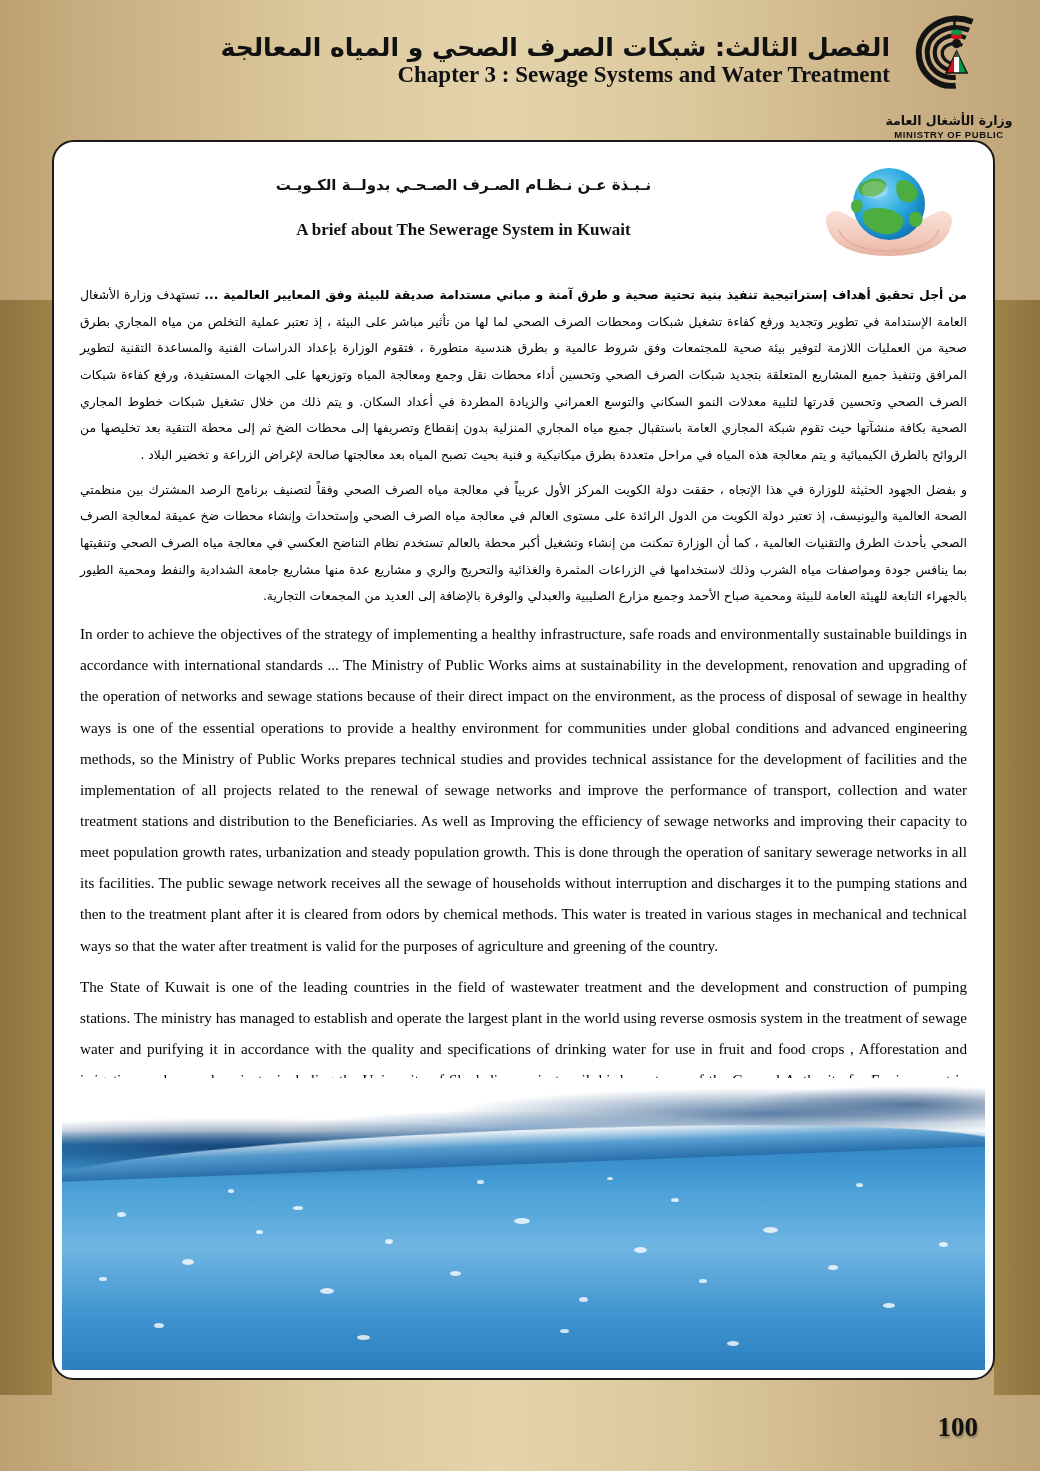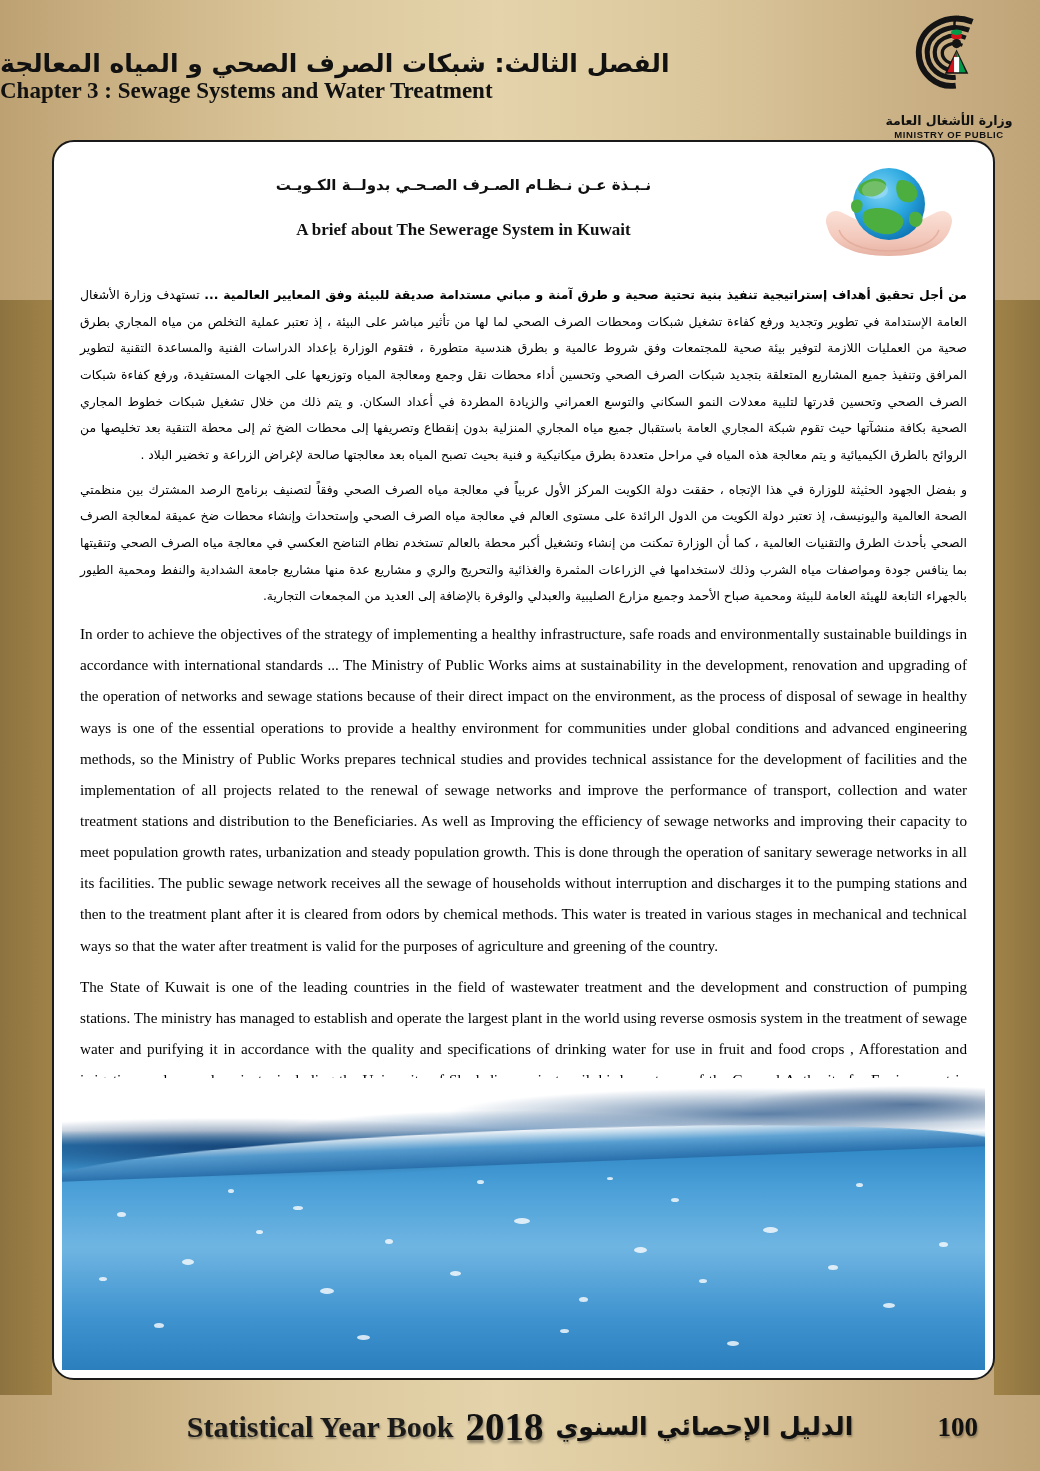--- a/index.html
+++ b/index.html
@@ -28,22 +28,22 @@
     background:linear-gradient(to right,#9c7f44,#8d7340);
   }
   .side-band.left  { left:0; background:linear-gradient(to right,#8d7340,#9f8247); }
   .side-band.right { right:0; width:46px; background:linear-gradient(to left,#8d7340,#a08348); }
 
   
   #header {
     position:absolute; top:0; left:0; right:0; height:140px;
   }
   .hdr-titles {
-    position:absolute; left:0; right:150px; top:50px;
-    text-align:left;
+    position:absolute; left:0; right:150px; top:34px;
+    text-align:right;
   }
   .hdr-ar {
     direction:rtl;
     font-family:"DejaVu Sans", sans-serif;
     font-size:25px; font-weight:bold; color:#111;
     letter-spacing:0px;
     line-height:1.1;
   }
   .hdr-en {
     margin-top:0;
@@ -296,21 +296,16 @@
             <i style="left:25%;top:44%;width:10px;height:4px"></i>
             <i style="left:59%;top:34%;width:6px;height:3px"></i>
           </div>
         </div>
       </div>
 
     </div>
   </div>
 
   <div id="footer">
-    <div class="footer-row">
-      <span class="f-en">Statistical Year Book</span>
-      <span class="f-year">2018</span>
-      <span class="f-ar">الدليل الإحصائي السنوي</span>
-    </div>
     <div class="f-page">100</div>
   </div>
 
 </div>
 
 </body></html>

